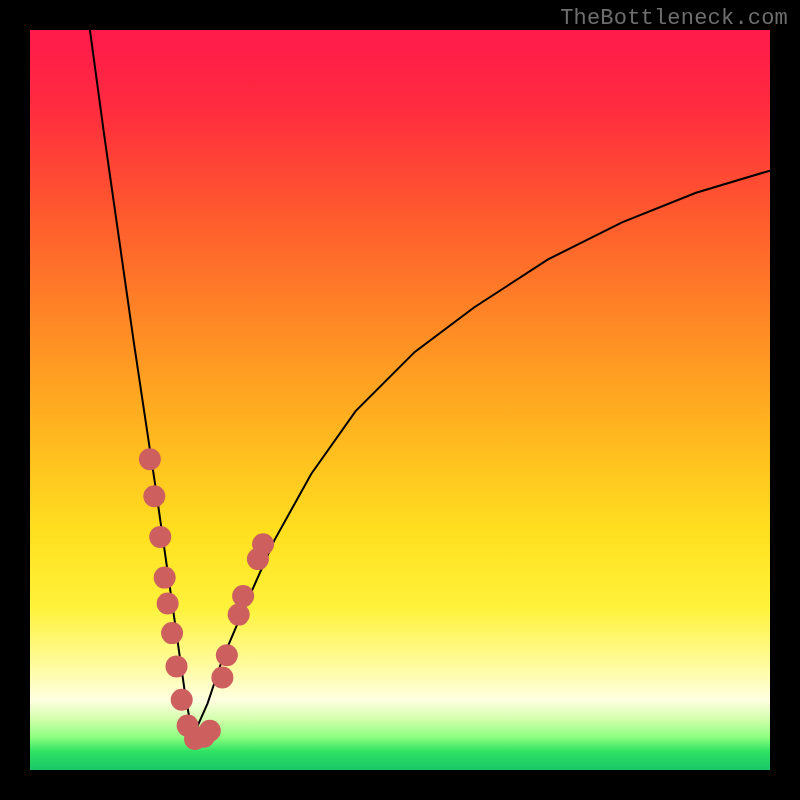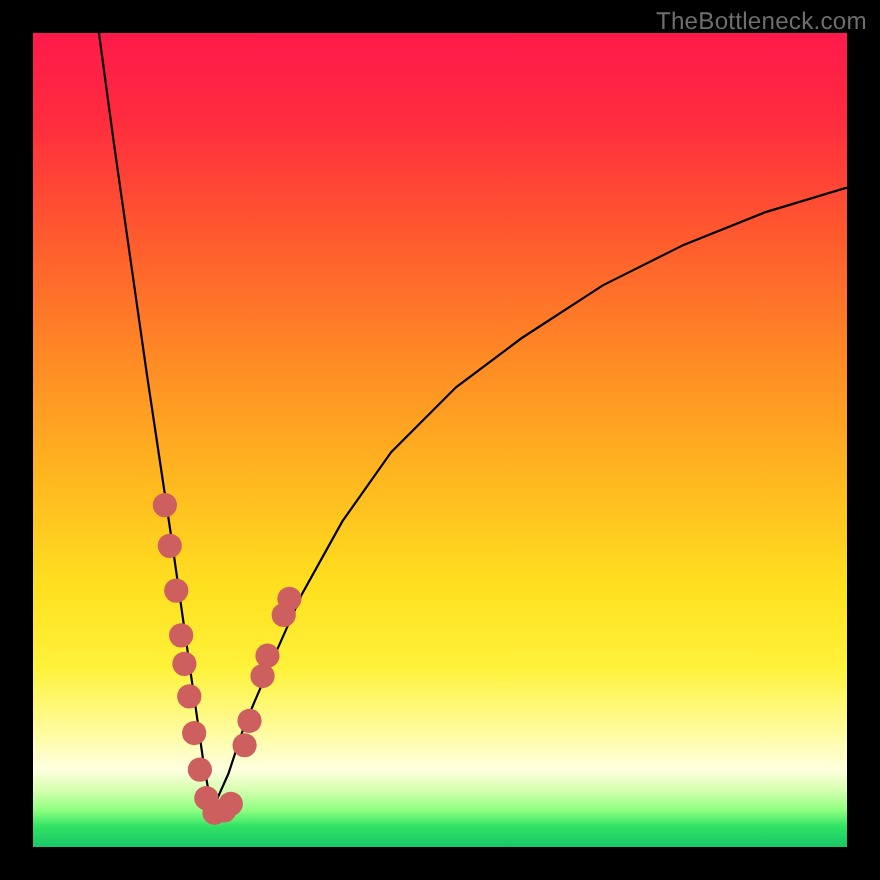--- a/index.html
+++ b/index.html
@@ -15,21 +15,21 @@
     left: 30px;
     top: 30px;
     width: 740px;
     height: 740px;
     background: #000;
   }
   .watermark {
     position: absolute;
     top: 6px;
     right: 12px;
-    font-family: Liberation Sans, sans-serif;
+    font-family: Liberation Mono, monospace;
     font-size: 22px;
     font-weight: 500;
     color: #6e6e6e;
     letter-spacing: 0.2px;
     z-index: 10;
   }
   svg {
     display: block;
   }
 </style>

